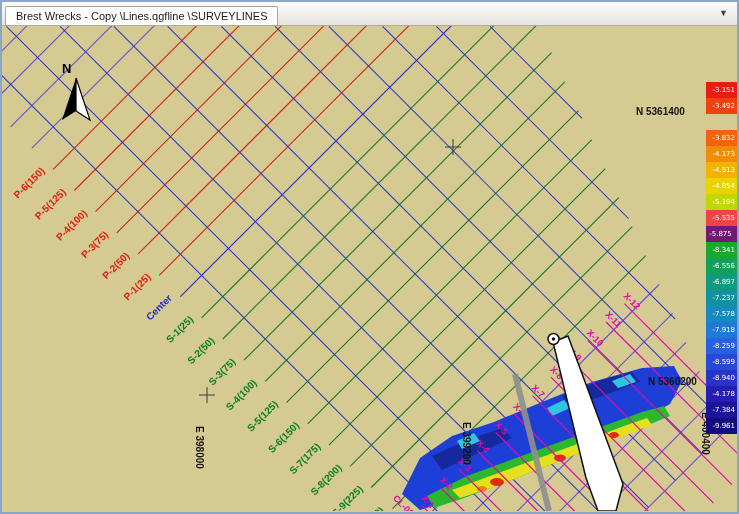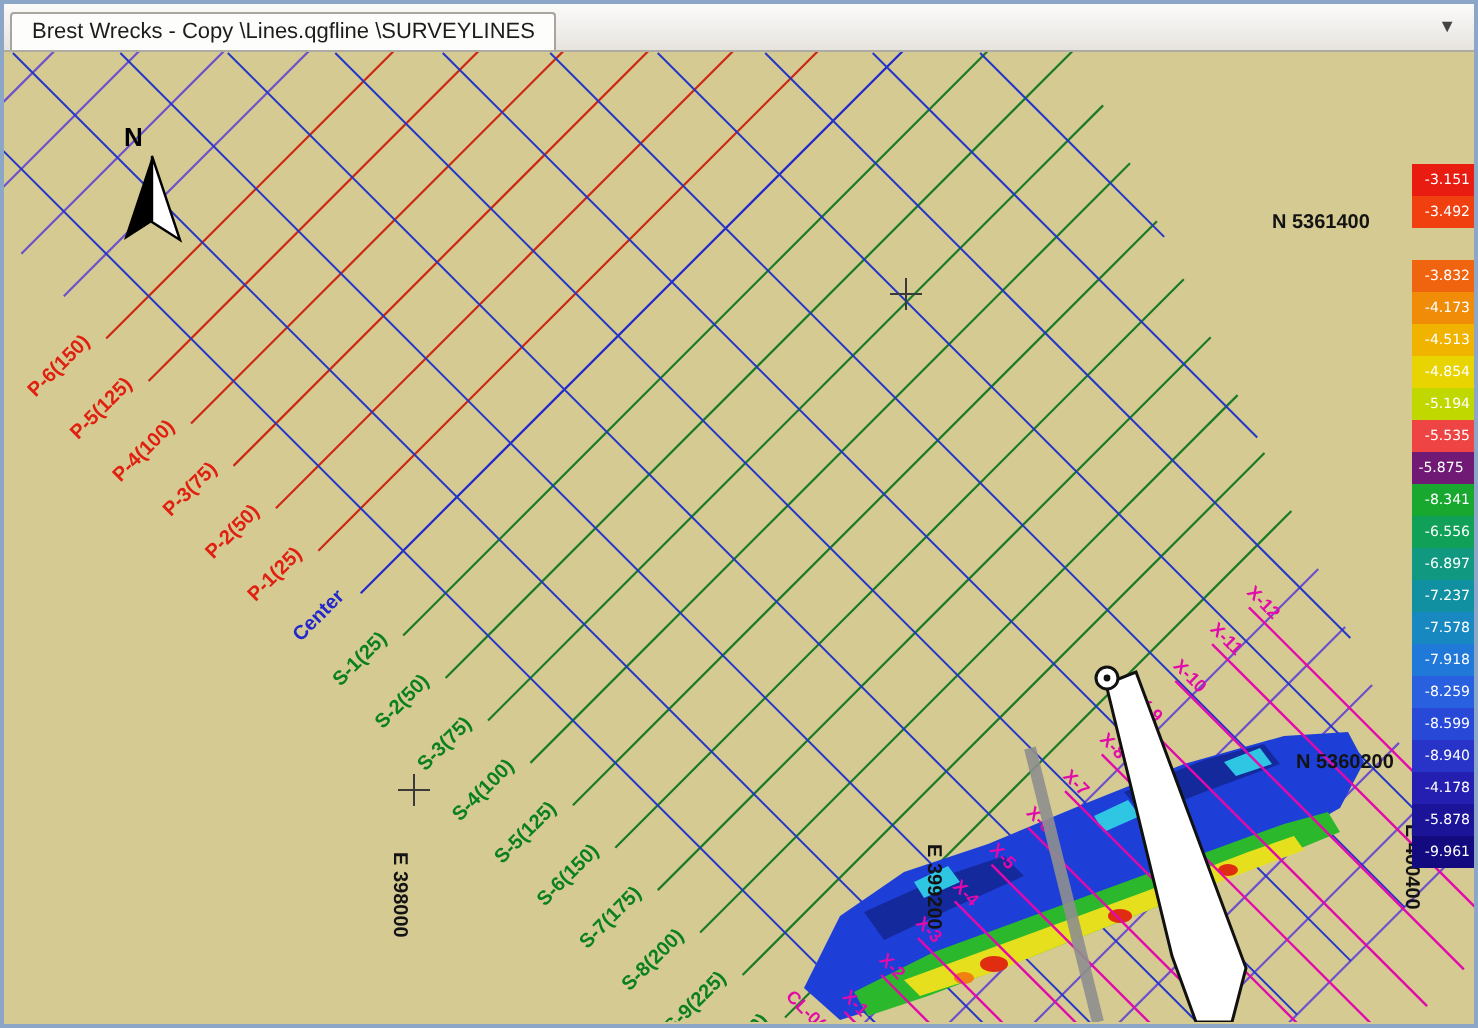--- a/index.html
+++ b/index.html
@@ -165,17 +165,17 @@
         <div class="cb-row" style="background: rgb(24, 168, 48);">-8.341</div>
         <div class="cb-row" style="background: rgb(16, 160, 88);">-6.556</div>
         <div class="cb-row" style="background: rgb(16, 152, 128);">-6.897</div>
         <div class="cb-row" style="background: rgb(16, 144, 160);">-7.237</div>
         <div class="cb-row" style="background: rgb(24, 136, 192);">-7.578</div>
         <div class="cb-row" style="background: rgb(32, 120, 216);">-7.918</div>
         <div class="cb-row" style="background: rgb(40, 96, 224);">-8.259</div>
         <div class="cb-row" style="background: rgb(40, 72, 216);">-8.599</div>
         <div class="cb-row" style="background: rgb(40, 52, 200);">-8.940</div>
         <div class="cb-row" style="background: rgb(36, 31, 176);">-4.178</div>
-        <div class="cb-row" style="background: rgb(28, 20, 152);">-5.878</div>
+        <div class="cb-row" style="background: rgb(28, 20, 152);">-7.384</div>
         <div class="cb-row" style="background: rgb(20, 10, 128);">-9.961</div>
       </div>
   </div>
 </div>
 
 </body></html>

